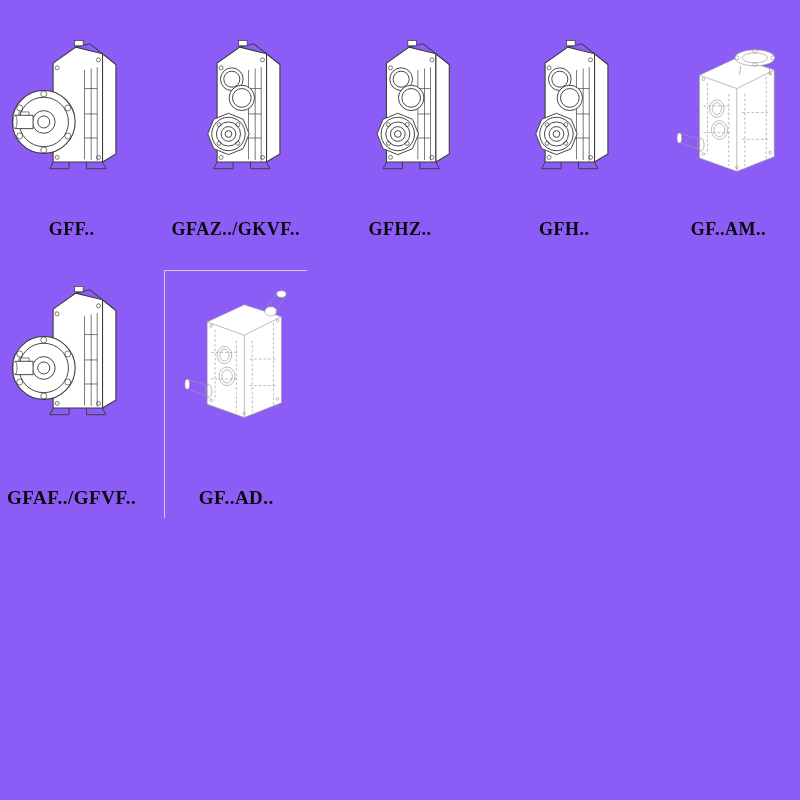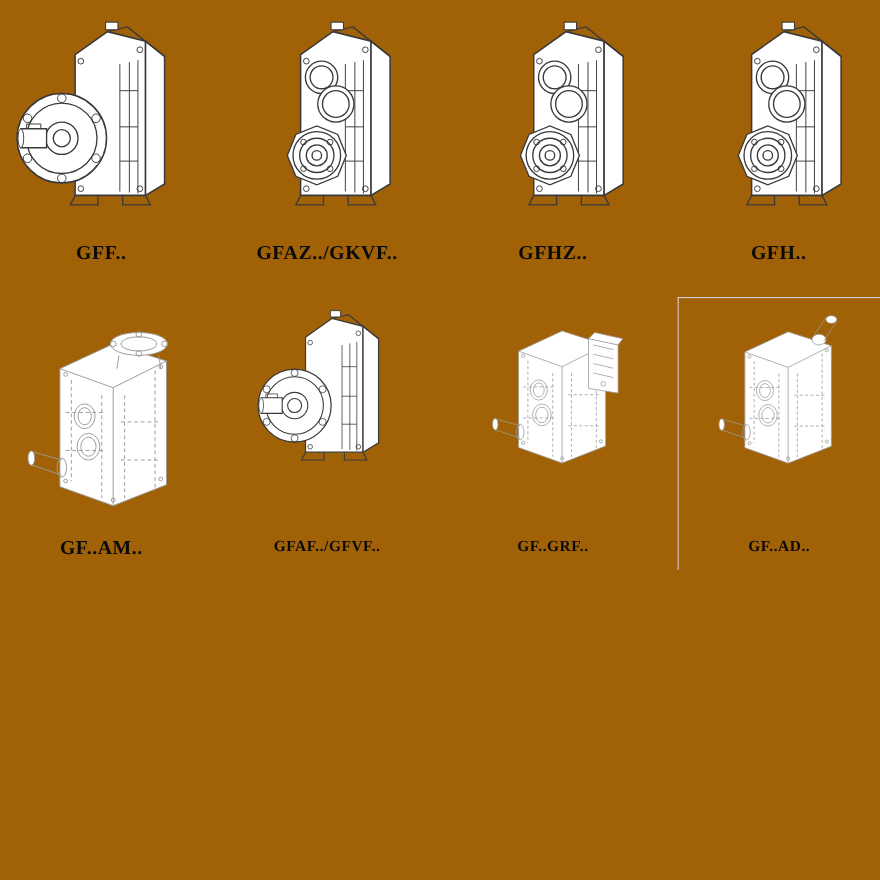--- a/index.html
+++ b/index.html
@@ -1,21 +1,21 @@
 <!DOCTYPE html>
 <html><head>
 <meta charset="utf-8">
 <style>
   html, body { margin: 0; padding: 0; background: #ffffff; }
   .catalog {
     width: 800px;
     height: 800px;
-    background: #a16207;
+    background: #8b5cf6;
     display: grid;
-    grid-template-columns: repeat(4, 1fr);
+    grid-template-columns: repeat(5, 1fr);
     grid-template-rows: 1fr 1fr 1.05fr;
     box-sizing: border-box;
     gap: 21px;
   }
   figure.cell {
     margin: 0;
     padding: 4px 2px 6px 2px;
     display: flex;
     flex-direction: column;
     align-items: center;
@@ -38,21 +38,21 @@
   figcaption {
     font-family: "Liberation Serif", serif;
     font-weight: bold;
     font-size: 18px;
     letter-spacing: 0.5px;
     color: #0a0a0a;
     height: 28px;
     line-height: 28px;
     white-space: nowrap;
   }
-  .cell.big figcaption { font-size: 14px; margin-top: 48px; }
+  .cell.big figcaption { font-size: 19px; margin-top: 48px; }
   .cell.boxed {
     border-left: 1px solid #cfcfcf;
     border-top: 1px solid #cfcfcf;
   }
 </style>
 </head>
 <body>
 
 <svg width="0" height="0" style="position:absolute" aria-hidden="true">
   <defs>
@@ -217,29 +217,20 @@
     <div class="art">
       <svg viewBox="0 0 200 230">
           <use href="#housing-core"></use>
           <use href="#flange-out"></use>
         </svg>
     </div>
     <figcaption>GFAF../GFVF..</figcaption>
   </figure>
 
 
-  <figure class="cell big">
-    <div class="art">
-      <svg viewBox="0 0 200 230">
-          <use href="#ghost-core"></use>
-          <use href="#addon-block"></use>
-        </svg>
-    </div>
-    <figcaption>GF..GRF..</figcaption>
-  </figure>
 
   <figure class="cell big boxed">
     <div class="art">
       <svg viewBox="0 0 200 230">
           <use href="#ghost-core"></use>
           <use href="#addon-shaft"></use>
         </svg>
     </div>
     <figcaption>GF..AD..</figcaption>
   </figure>

